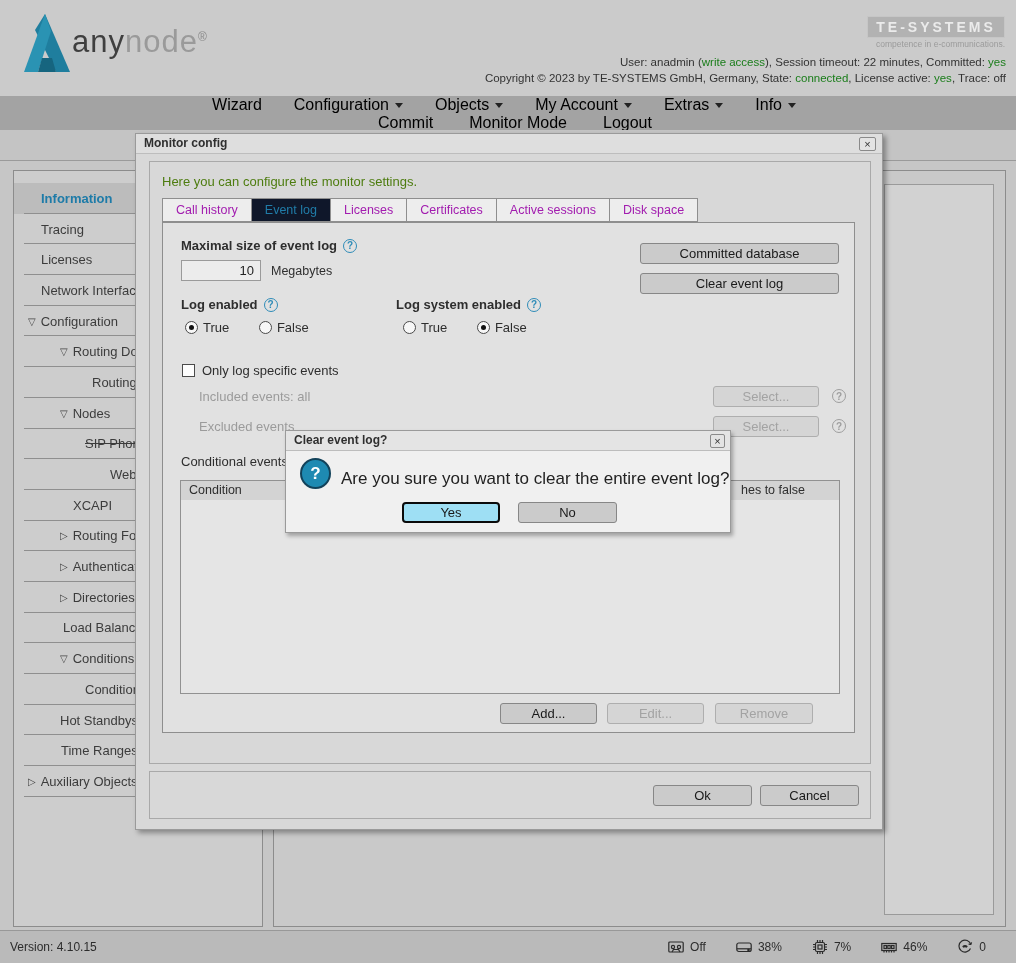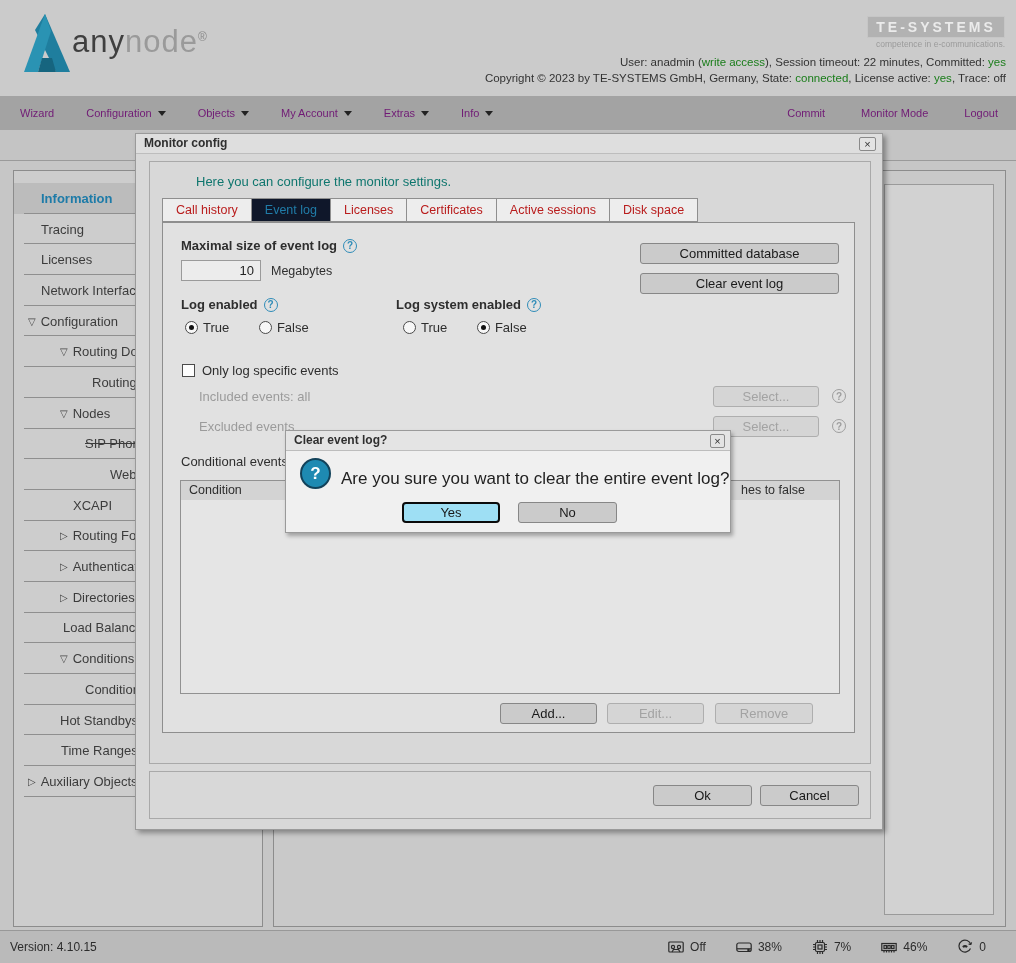--- a/index.html
+++ b/index.html
@@ -17,21 +17,21 @@
   #logo-text sup { font-size:12px; color:#8a8a8a; }
   #tebox { right:11px; top:16px; width:138px; height:22px; background:#b2b2b2; border:1px solid #c6c6c6;
            color:#ebebeb; font-weight:bold; font-size:14px; letter-spacing:3px; text-align:center; line-height:20px; }
   #tetag { right:11px; top:39px; font-size:8.5px; color:#9b9b9b; }
   .hline { right:10px; text-align:right; font-size:11.5px; color:#333; white-space:nowrap; }
   #hline1 { top:56px; }
   #hline2 { top:72px; }
   .grn { color:#1a7d1a; }
 
   
-  #nav { left:0; top:96px; width:1016px; height:34px; background:#a3a3a3; display:flex; align-items:center; font-size:11px; color:#701a75; }
+  #nav { left:0; top:96px; width:1016px; height:34px; background:#a3a3a3; display:flex; align-items:center; font-size:16px; color:#000000;flex-direction:column; }
   .navitem { padding:0 4px; margin-right:24px; cursor:default; display:flex; align-items:center; }
   .caret { width:0; height:0; border-left:4px solid transparent; border-right:4px solid transparent; border-top:5px solid #222; margin-left:6px; display:inline-block; }
   #nav-left { display:flex; padding-left:16px; flex:1; }
   #nav-right { display:flex; padding-right:14px; }
   #nav-right .navitem { margin-right:0; margin-left:28px; }
   #substrip { left:0; top:130px; width:1016px; height:31px; background:#c4c4c4; border-bottom:1px solid #9a9a9a; }
 
   
   #sidebar { left:13px; top:170px; width:250px; height:757px; background:#cdcdcd; border:1px solid #8c8c8c; overflow:hidden; }
   #mainpanel { left:273px; top:170px; width:733px; height:757px; background:#c9c9c9; border:1px solid #8c8c8c; }
@@ -45,23 +45,23 @@
   .srow .arr:empty { display:none; }
   .struck .slabel { text-decoration:line-through; }
 
   
   #dlg { left:135px; top:133px; width:748px; height:697px; background:#d8d8d8; border:1px solid #9a9a9a; box-shadow:3px 3px 5px rgba(0,0,0,0.35); }
   .tbar { position:absolute; left:0; top:0; right:0; height:20px; background:#dedede; border-bottom:1px solid #bdbdbd; font-weight:bold; font-size:12px; color:#2f2f2f; line-height:19px; padding-left:8px; }
   .xbtn { position:absolute; top:3px; width:17px; height:14px; border:1px solid #8a8a8a; background:#e3e3e3; border-radius:2px; font-size:11px; line-height:12px; text-align:center; color:#333; font-weight:normal; cursor:pointer; }
   #dlg-x { right:6px; }
   .groupbox { position:absolute; border:1px solid #a9a9a9; }
   #gb1 { left:13px; top:27px; width:722px; height:603px; }
-  #dlg-intro { position:absolute; left:12px; top:12px; font-size:13px; color:#0f766e;margin-left:34px; }
+  #dlg-intro { position:absolute; left:12px; top:12px; font-size:13px; color:#4d7c0f; }
   #tabs { position:absolute; left:12px; top:36px; height:24px; display:flex; }
-  .tab { height:24px; line-height:22px; padding:0 13px; font-size:12.5px; background:#ededed; border:1px solid #8e8e8e; border-right:none; color:#b91c1c; cursor:pointer; }
+  .tab { height:24px; line-height:22px; padding:0 13px; font-size:12.5px; background:#ededed; border:1px solid #8e8e8e; border-right:none; color:#a21caf; cursor:pointer; }
   .tab:last-child { border-right:1px solid #8e8e8e; }
   .tab.active { background:#0f172a; color:#207ca8; }
   #tabpanel { position:absolute; left:12px; top:60px; width:693px; height:511px; background:#e1e1e1; border:1px solid #8e8e8e; }
 
   .blabel { font-weight:bold; font-size:13px; color:#2e2e2e; display:flex; align-items:center; }
   .q { display:inline-flex; width:14px; height:14px; border:1px solid #2f8cb8; color:#2f8cb8; border-radius:50%;
        font-size:10px; font-weight:bold; align-items:center; justify-content:center; margin-left:6px; cursor:pointer; }
   .qgray { border-color:#9e9e9e; color:#9e9e9e; }
   .btn { position:absolute; background:#cbcbcb; border:1px solid #878787; border-radius:3px; font-size:13px; color:#1a1a1a;
          text-align:center; line-height:19px; height:21px; cursor:pointer; font-family:"Liberation Sans",sans-serif; }

